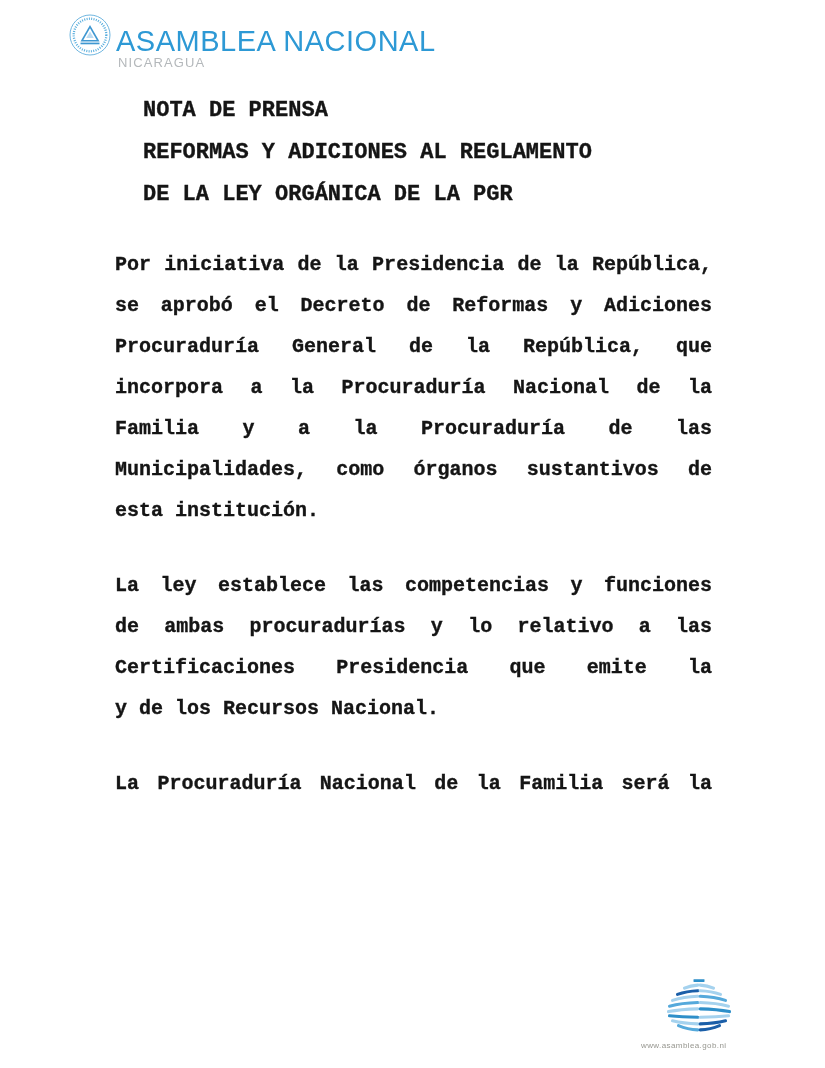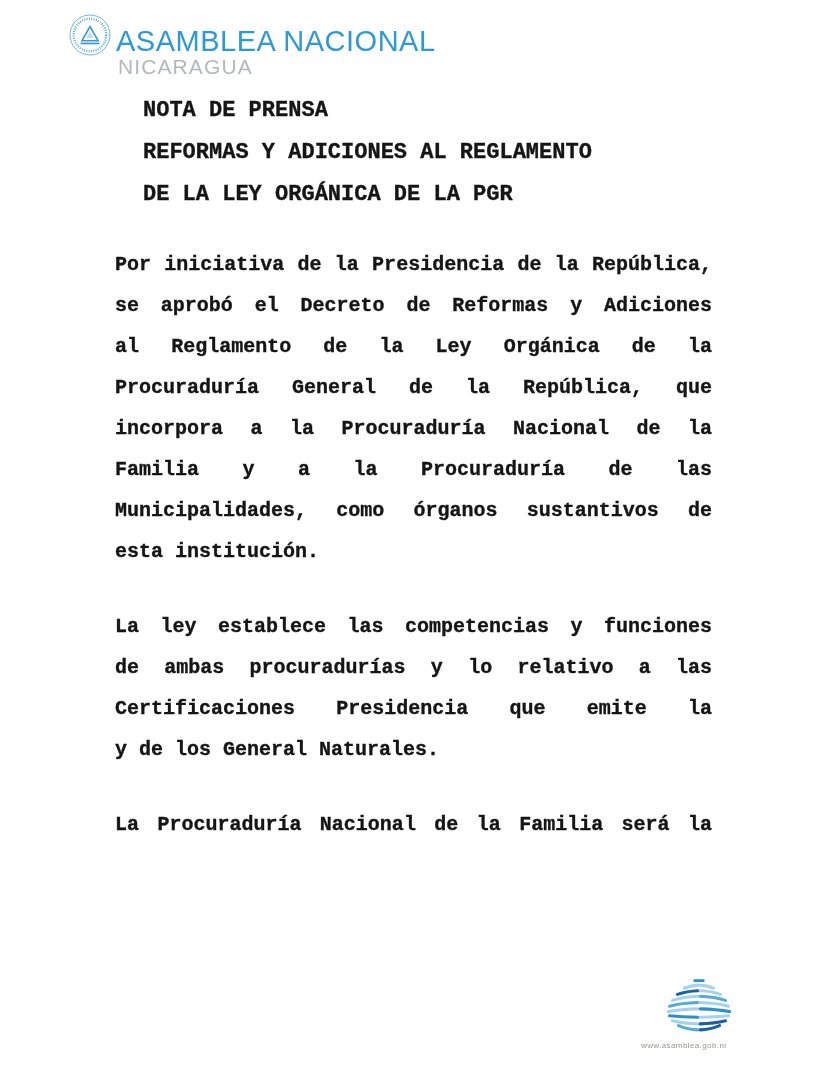--- a/index.html
+++ b/index.html
@@ -15,21 +15,21 @@
   
   .seal { position:absolute; left:69px; top:14px; width:42px; height:42px; }
   .brand {
     position:absolute; left:116px; top:25px;
     font-size:29px; font-weight:400; letter-spacing:0.5px;
     color:var(--brand-blue);
     white-space:nowrap;
   }
   .country {
     position:absolute; left:118px; top:55px;
-    font-size:21px; font-weight:400; letter-spacing:1.1px;
+    font-size:13px; font-weight:400; letter-spacing:1.1px;
     color:var(--muted-gray);
     white-space:nowrap;
   }
 
   
   .doc {
     position:absolute; left:115px; top:90px; width:597px;
     color:var(--ink);
     font-family:"Liberation Mono","DejaVu Sans Mono",monospace;
     font-weight:700;
@@ -72,32 +72,31 @@
   <div class="doc">
     <div class="title-block">
         <div class="tline">NOTA DE PRENSA</div>
         <div class="tline">REFORMAS Y ADICIONES AL REGLAMENTO</div>
         <div class="tline">DE LA LEY ORGÁNICA DE LA PGR</div>
       </div>
     <div>
         <div class="para">
           <div class="pline">Por iniciativa de la Presidencia de la República,</div>
           <div class="pline">se aprobó el Decreto de Reformas y Adiciones</div>
-          <div class="pline">al Reglamento de la Ley Orgánica de la</div>
           <div class="pline">Procuraduría General de la República, que</div>
           <div class="pline">incorpora a la Procuraduría Nacional de la</div>
           <div class="pline">Familia y a la Procuraduría de las</div>
           <div class="pline">Municipalidades, como órganos sustantivos de</div>
           <div class="pline last">esta institución.</div>
         </div>
         <div class="para">
           <div class="pline">La ley establece las competencias y funciones</div>
           <div class="pline">de ambas procuradurías y lo relativo a las</div>
           <div class="pline">Certificaciones Presidencia que emite la</div>
-          <div class="pline last">y de los General Naturales.</div>
+          <div class="pline last">y de los Recursos Nacional.</div>
         </div>
         <div class="para">
           <div class="pline">La Procuraduría Nacional de la Familia será la</div>
         </div>
       </div>
   </div>
 
   <svg class="globe" viewBox="0 0 84 64" width="84" height="64" aria-hidden="true" fill="none" stroke-width="3.1" stroke-linecap="round">
     <rect x="36.5" y="2.2" width="11" height="2.7" rx="0.4" fill="var(--blue-bright)" stroke="none"></rect>
     <path d="M 27.5 11.2 Q 33.5 8.4 40.8 8.1" stroke="var(--blue-light)"></path>

